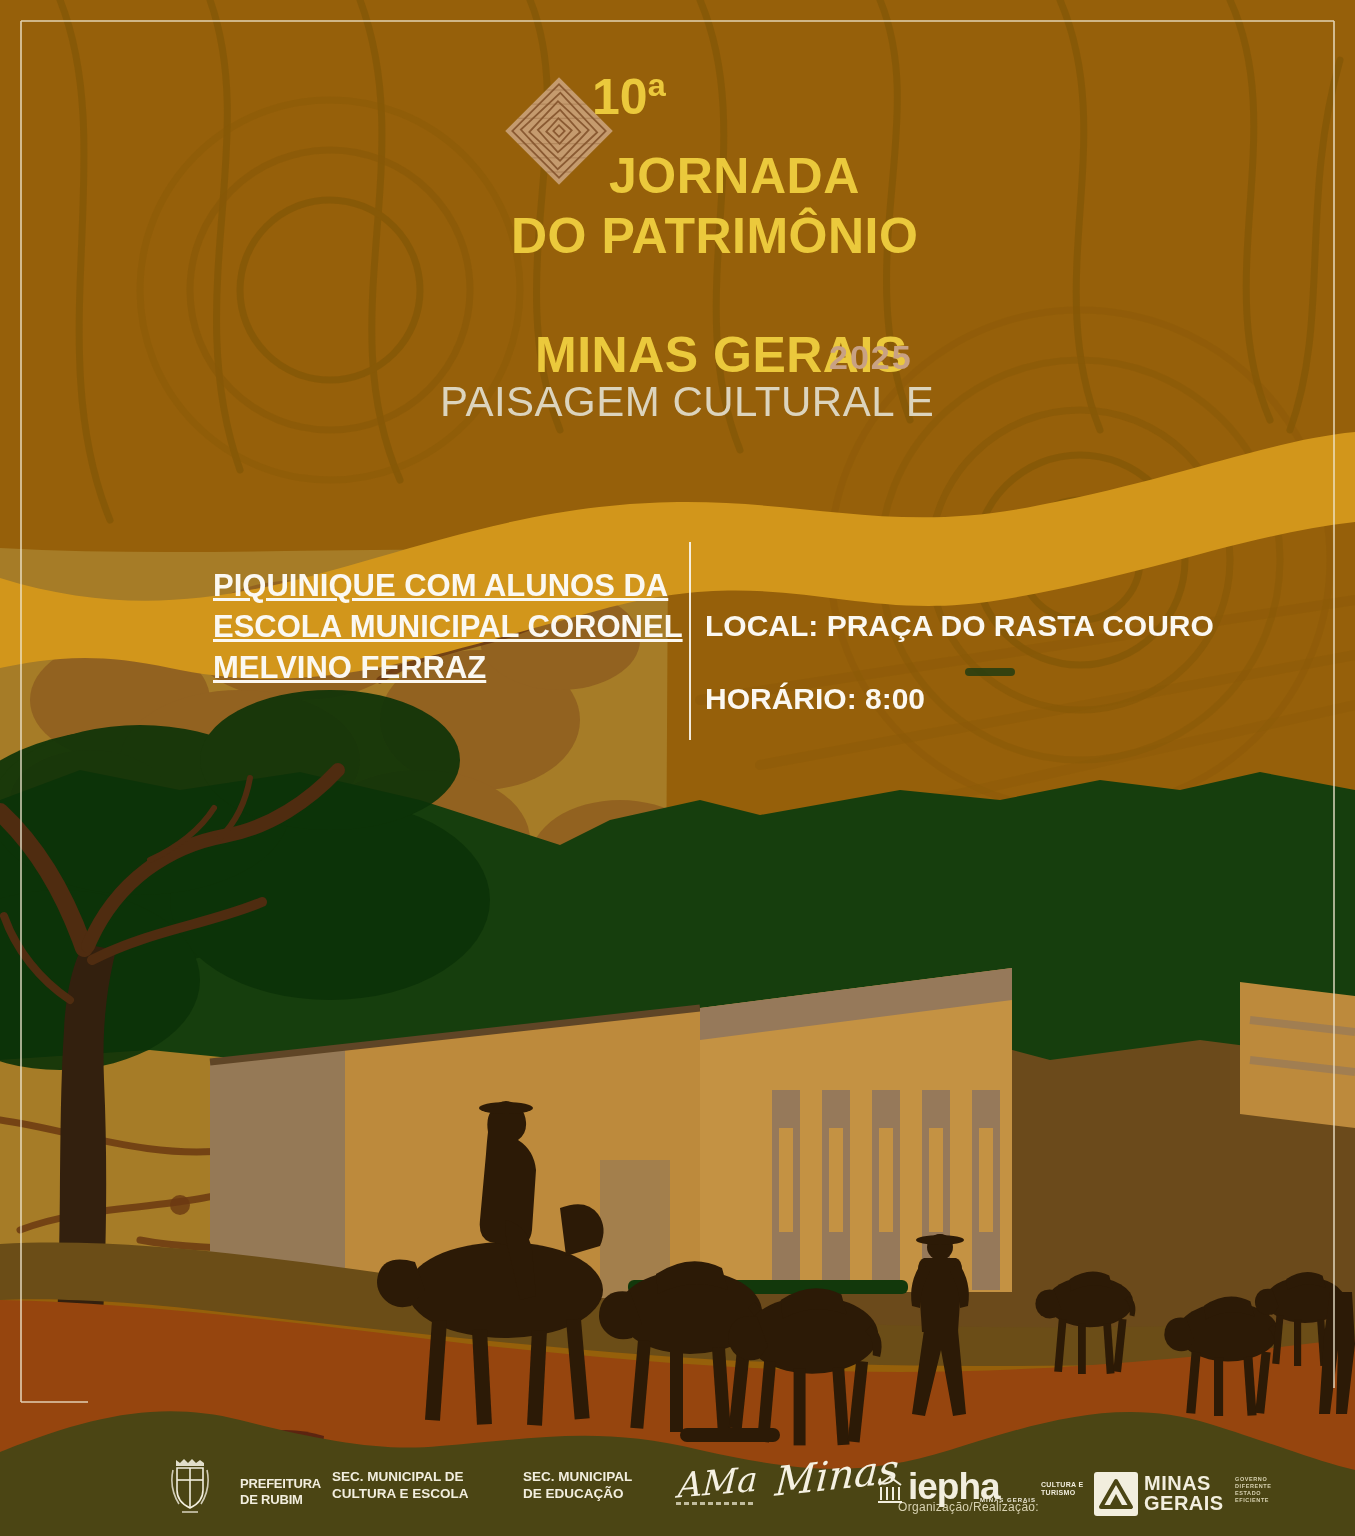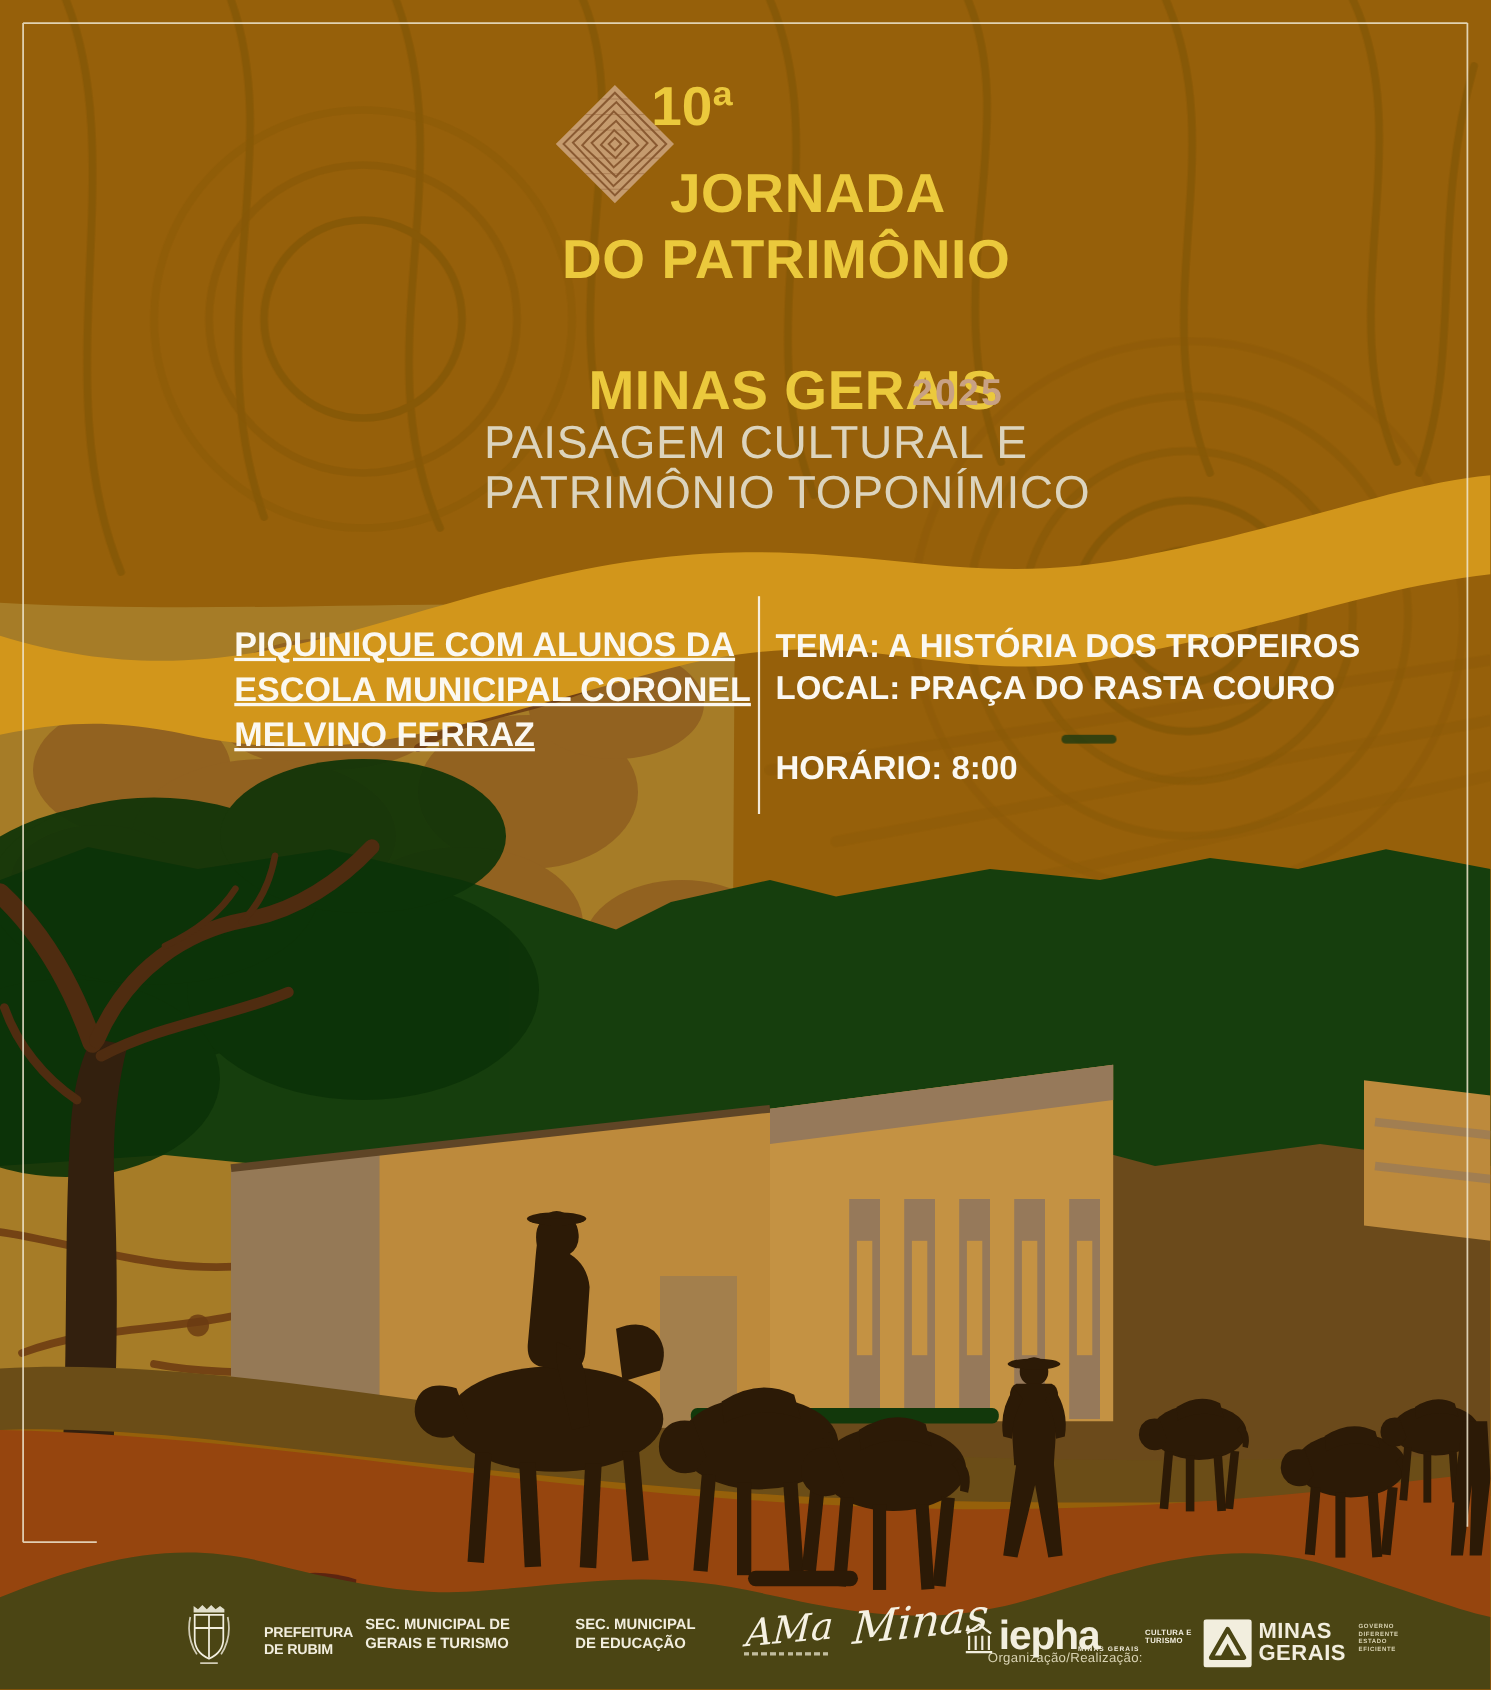--- a/index.html
+++ b/index.html
@@ -256,29 +256,27 @@
       <line x1="21" y1="1402" x2="88" y2="1402"></line>
     </g>
   </svg>
 
   <div class="abs ed">10ª</div>
   <div class="abs ttl tl0">JORNADA</div>
   <div class="abs ttl tl1">DO PATRIMÔNIO</div>
   <div class="abs ttl tl3">MINAS GERAIS</div>
   <div class="abs yr">2025</div>
   <div class="abs sub sub0">PAISAGEM CULTURAL E</div>
-  <div class="abs sub sub1">PATRIMÔNIO TOPONÍMICO</div>
 
   <div class="abs evl evl0">PIQUINIQUE COM ALUNOS DA</div>
   <div class="abs evl evl1">ESCOLA MUNICIPAL CORONEL</div>
   <div class="abs evl evl2">MELVINO FERRAZ</div>
 
   <div class="abs divider"></div>
 
-  <div class="abs evr evr0">TEMA: A HISTÓRIA DOS TROPEIROS</div>
   <div class="abs evr evr1">LOCAL: PRAÇA DO RASTA COURO</div>
   <div class="abs evr evr3">HORÁRIO: 8:00</div>
 
   <div class="abs crest">
     <svg width="40" height="62" viewBox="0 0 40 62">
       <path d="M6,10 L6,4 L10,7 L14,3 L18,7 L22,3 L26,7 L30,4 L34,7 L34,10 Z" fill="#f2eede" opacity=".9"></path>
       <g fill="none" stroke="#f2eede" stroke-width="1.6">
         <path d="M7,12 h26 v22 q0,12 -13,18 q-13,-6 -13,-18 z"></path>
         <line x1="7" y1="24" x2="33" y2="24"></line>
         <line x1="20" y1="12" x2="20" y2="51"></line>
@@ -287,21 +285,21 @@
         <path d="M12,56 h16" opacity=".8"></path>
       </g>
     </svg>
   </div>
   <div class="abs ft pref">
     <div>PREFEITURA</div>
     <div>DE RUBIM</div>
   </div>
   <div class="abs ft sec1">
     <div>SEC. MUNICIPAL DE</div>
-    <div>GERAIS E TURISMO</div>
+    <div>CULTURA E ESCOLA</div>
   </div>
   <div class="abs ft sec2">
     <div>SEC. MUNICIPAL</div>
     <div>DE EDUCAÇÃO</div>
   </div>
 
   <div class="abs sig sigA">AMa</div>
   <div class="abs sigA-tag"></div>
   <div class="abs sig sigM">Minas</div>
 

